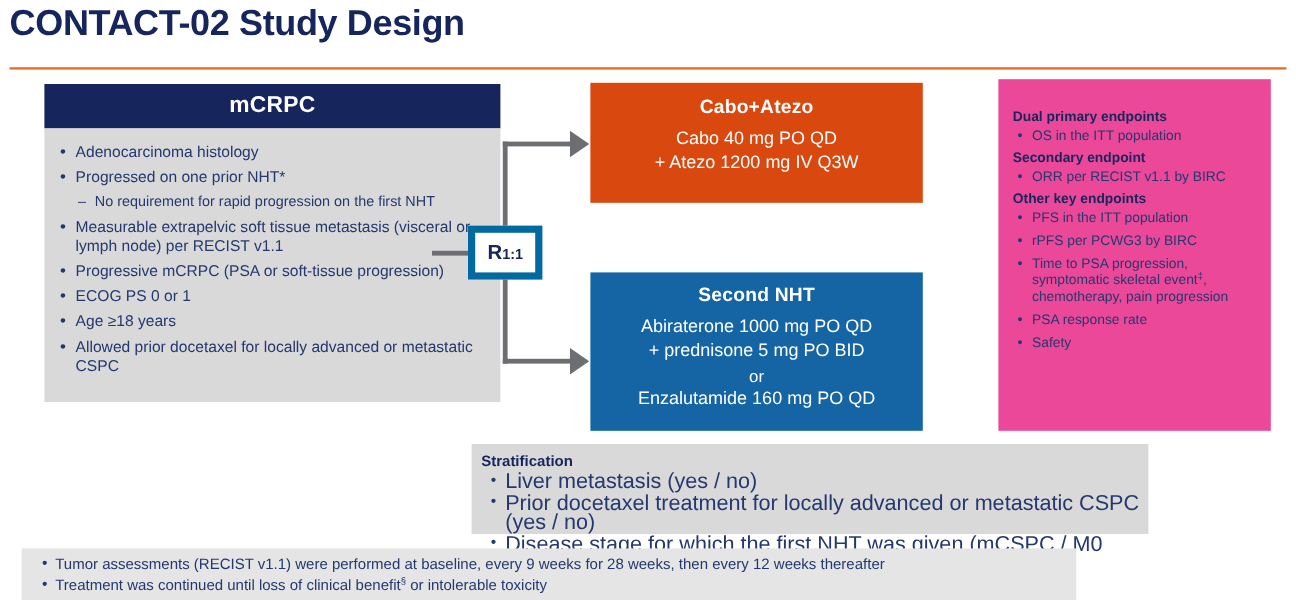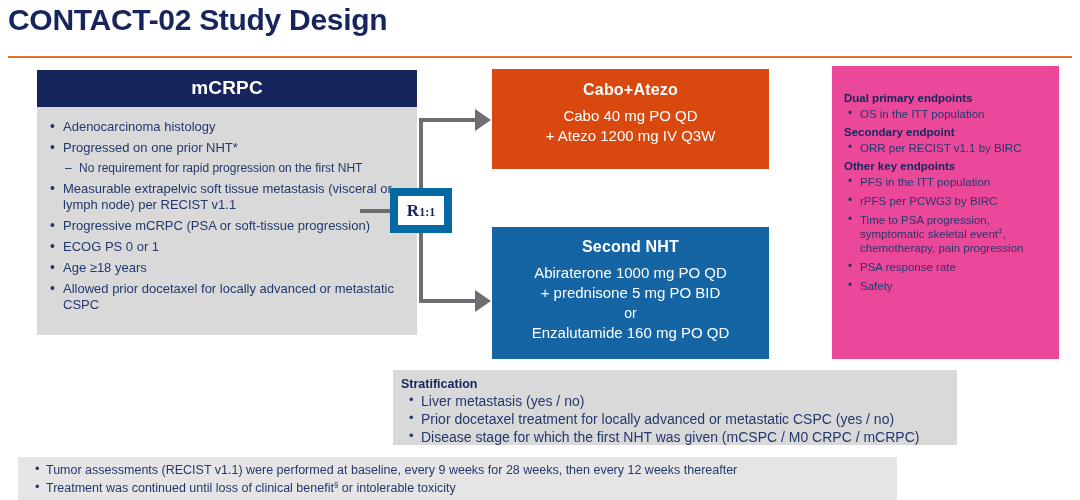--- a/index.html
+++ b/index.html
@@ -93,26 +93,25 @@
   }
 
   
   #rand-box {
     position: absolute;
     left: 390px;
     top: 188px;
     width: 62px;
     height: 45px;
     background: #ffffff;
-    border: 8px solid #0369a1;
+    border: 6px solid #0369a1;
     box-sizing: border-box;
     display: flex;
     align-items: center;
     justify-content: center;
-    font-family: Liberation Serif, serif;
   }
   #rand-label {
     font-weight: bold;
     color: #16265c;
     font-size: 17px;
     line-height: 1;
     white-space: nowrap;
   }
   #rand-label .sm { font-size: 12px; }
 
@@ -225,21 +224,21 @@
   }
   ul.strat-list {
     list-style: none;
     margin: 0;
     padding: 0;
   }
   ul.strat-list > li {
     position: relative;
     padding-left: 20px;
     margin-bottom: 2px;
-    font-size: 14px;
+    font-size: 18px;
     line-height: 16px;
     color: #24386e;
   }
   ul.strat-list > li::before {
     content: "\2022";
     position: absolute;
     left: 8px;
     top: -1px;
     font-size: 13px;
   }

